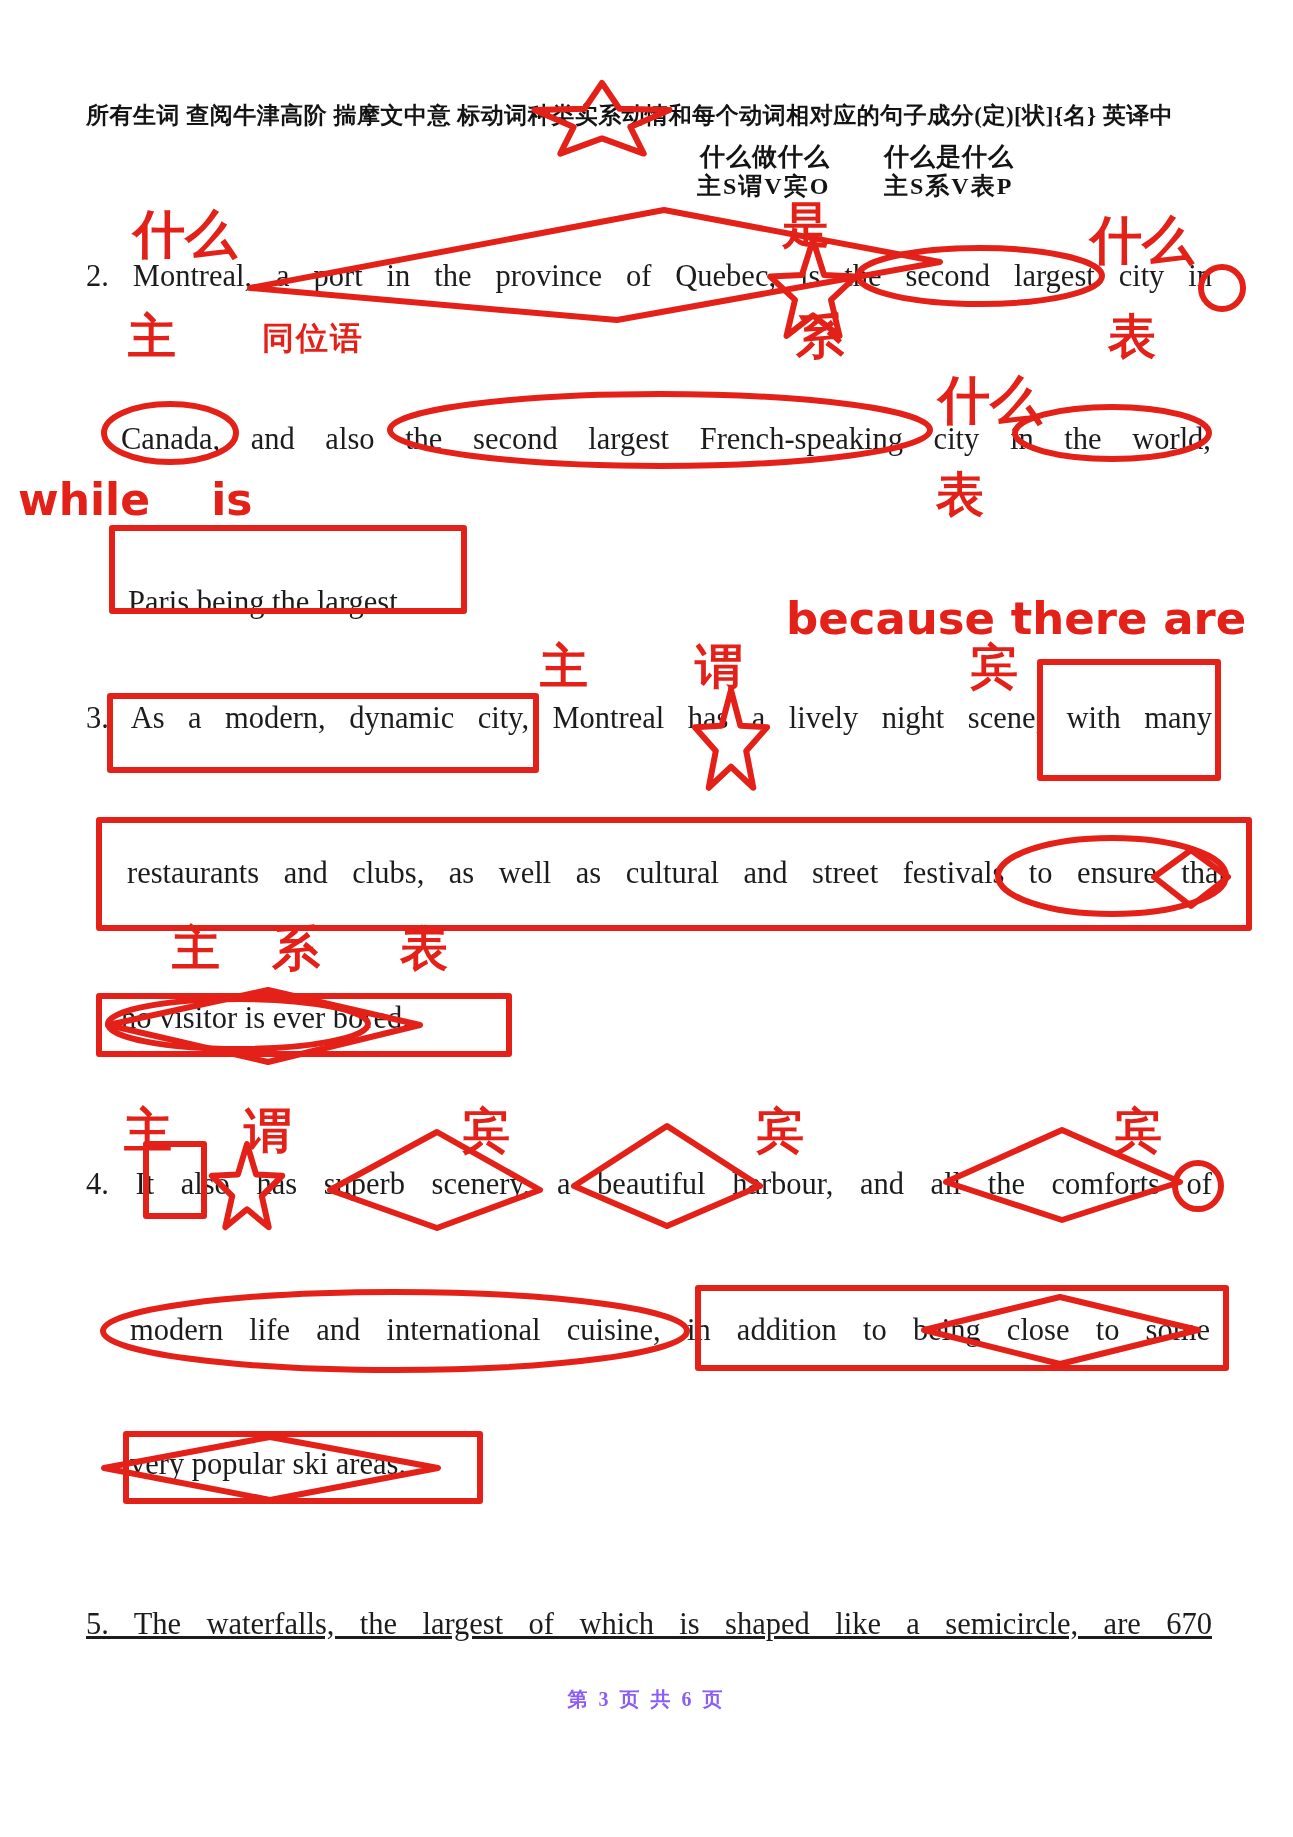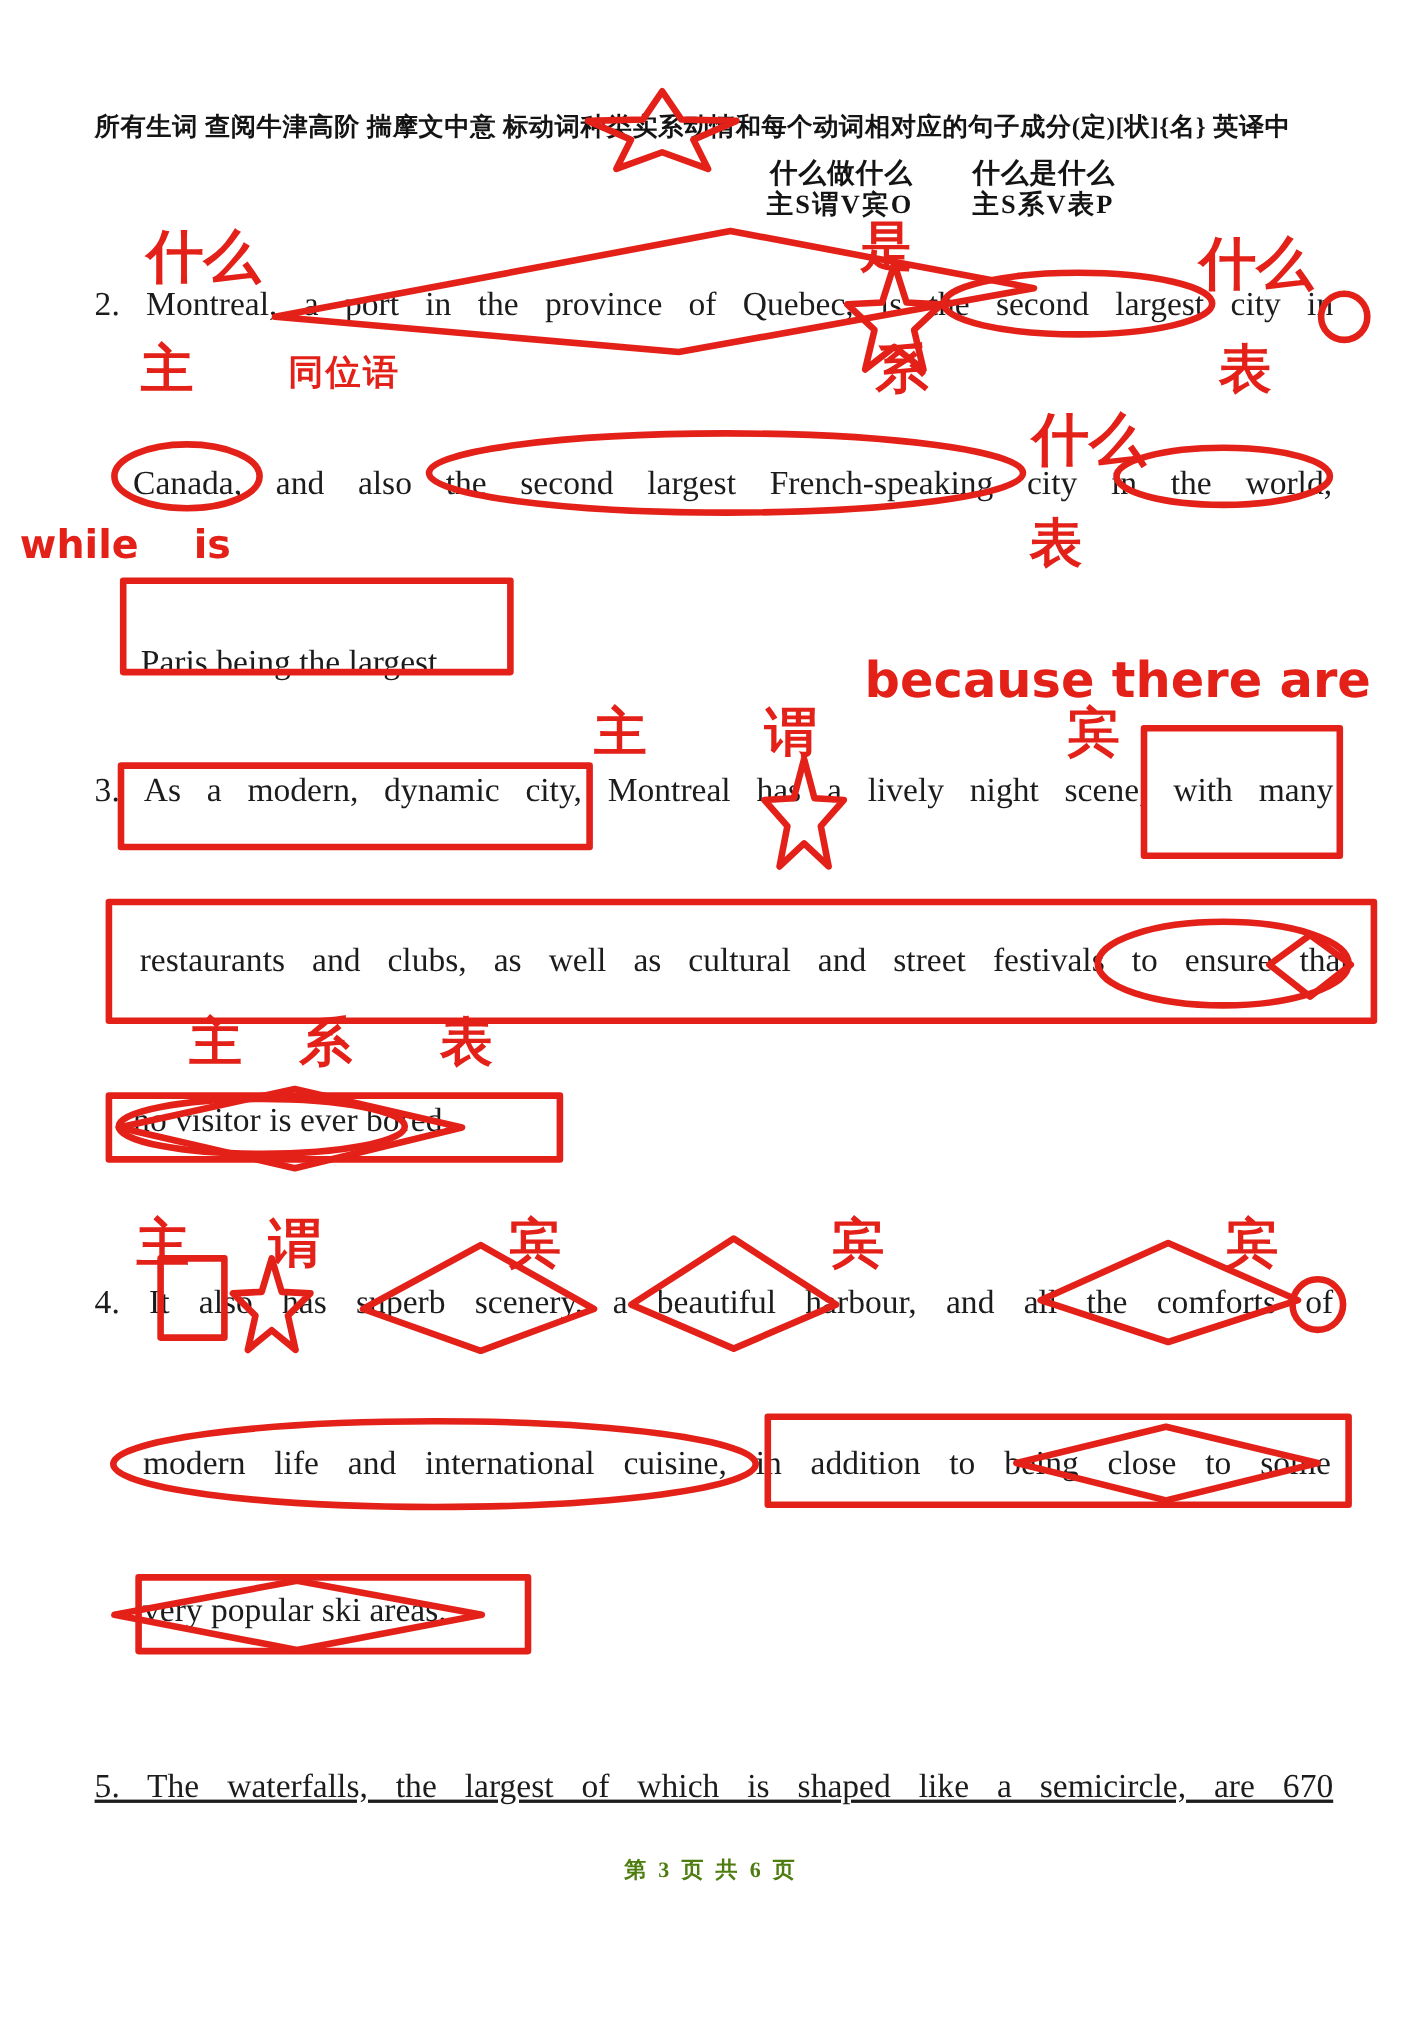--- a/index.html
+++ b/index.html
@@ -15,24 +15,24 @@
   
   .en{position:absolute;font-size:30.5px;color:#1c1c1c;line-height:36px;
       font-family:"Liberation Serif", serif;white-space:nowrap;}
   .jl{white-space:normal;text-align:justify;text-align-last:justify;}
   
   .red{position:absolute;color:#e32119;font-weight:700;line-height:1;
        font-family:"DejaVu Sans", sans-serif;white-space:pre;}
   .cn52{font-size:52px;}
   .cn48{font-size:48px;}
   .cn46{font-size:32px;letter-spacing:2px;}
-  .mk50{font-size:36px;}
+  .mk50{font-size:44px;}
   .mk45{font-size:45px;}
   .footer{position:absolute;left:0;top:1686px;width:100%;text-align:center;
-          font-size:20px;color:#4d7c0f;letter-spacing:3px;font-weight:700;
+          font-size:20px;color:#8b5cf6;letter-spacing:3px;font-weight:700;
           font-family:"Liberation Serif", serif;}
   svg.overlay{position:absolute;left:0;top:0;pointer-events:none;}
   svg.overlay *{fill:none;stroke:#e32119;stroke-width:6;stroke-linejoin:round;stroke-linecap:round;}
 </style>
 </head>
 <body>
 
 <div class="page">
 
   <div class="hdr h1 abs" style="left:86px;top:100px;">所有生词 查阅牛津高阶 揣摩文中意 标动词种类实系动情和每个动词相对应的句子成分(定)[状]{名} 英译中</div>

